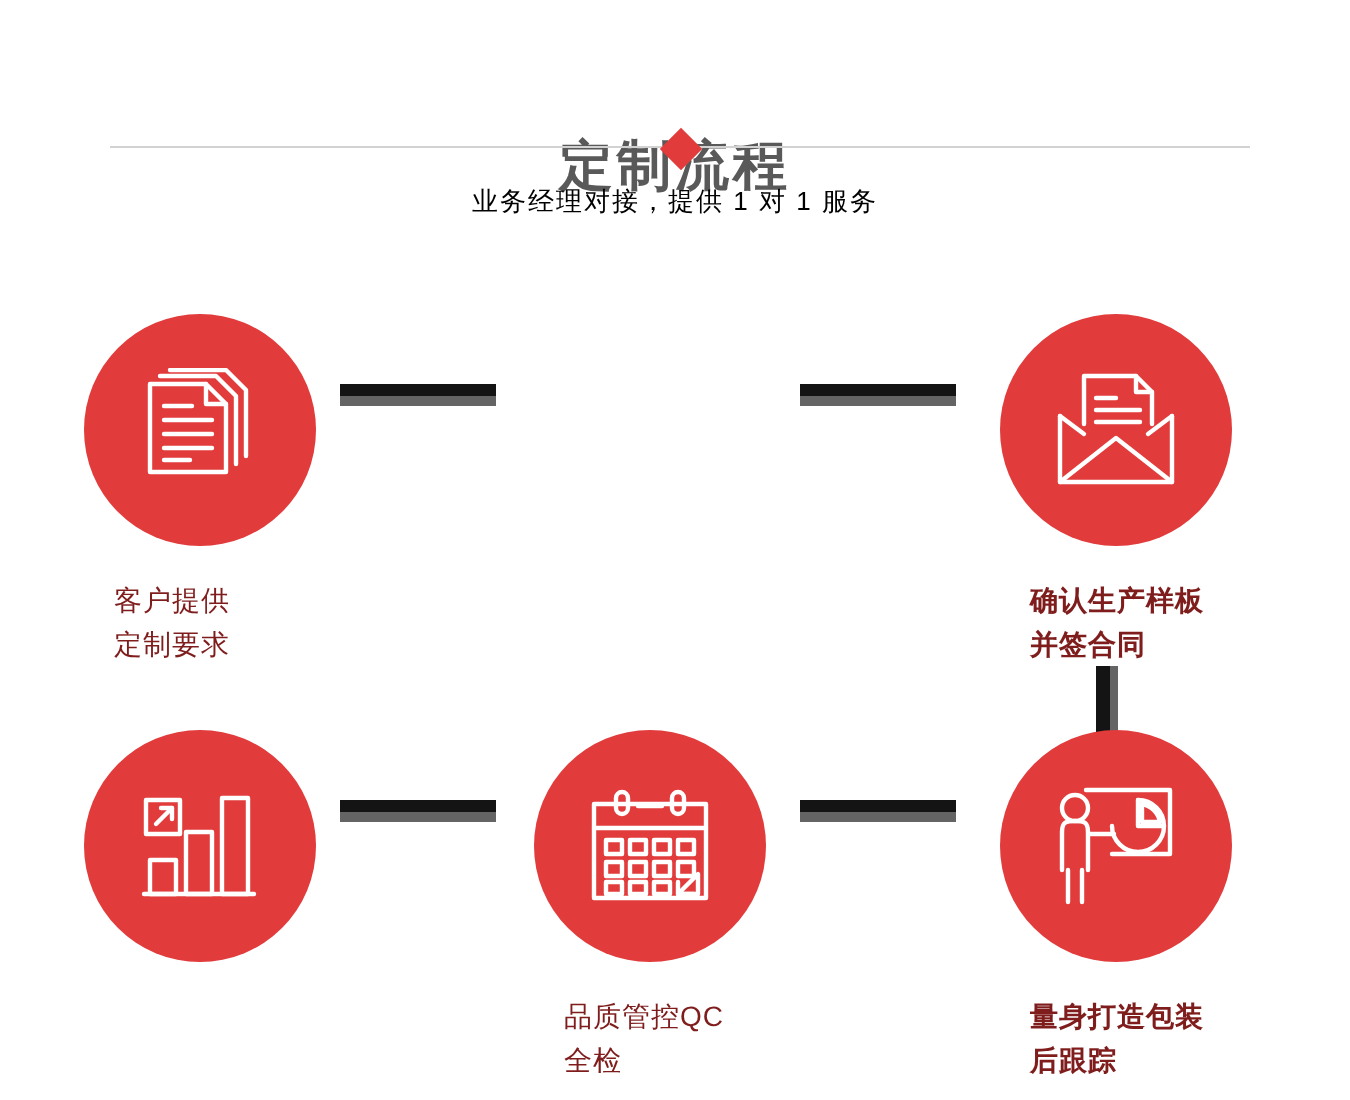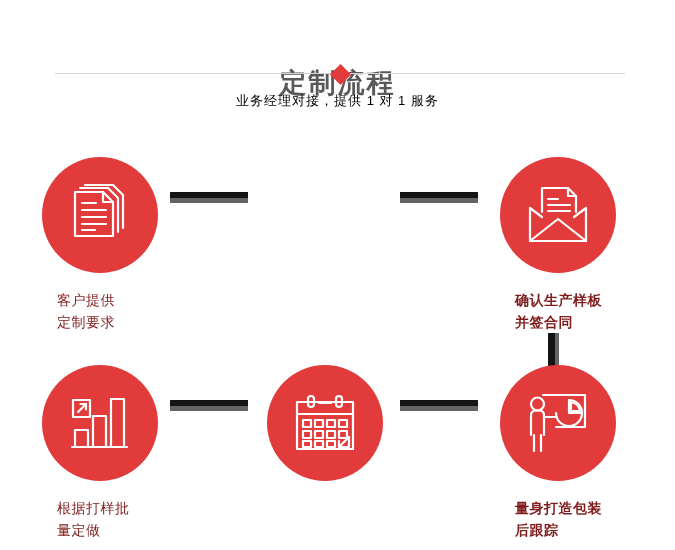--- a/index.html
+++ b/index.html
@@ -250,22 +250,20 @@
           <rect x="5" y="36" width="13" height="17"></rect>
           <rect x="23" y="22" width="13" height="31"></rect>
           <rect x="41" y="5" width="13" height="48"></rect>
           <path d="M2 53 H57"></path>
           <rect x="3" y="6" width="17" height="17"></rect>
           <path d="M8 18 L16 10"></path>
           <path d="M10.5 10 H16 V15.5"></path>
         </svg>
       </span>
     </div>
-    <div class="step-label">根据打样批
-量定做</div>
   </div>
 
   <div class="conn-h" style="left:170px; top:260px;">
     <div class="bar"></div>
     <div class="shade"></div>
   </div>
 
   <div class="step step-r2 step-c2">
     <div class="circle">
       <span>
@@ -284,20 +282,22 @@
           <rect x="33" y="37" width="8" height="7"></rect>
           <rect x="45" y="37" width="8" height="7"></rect>
           <rect x="9" y="47" width="8" height="6"></rect>
           <rect x="21" y="47" width="8" height="6"></rect>
           <rect x="33" y="47" width="8" height="6"></rect>
           <path d="M45 53 L55 43 V53 Z"></path>
           <path d="M45 47 V53 H53"></path>
         </svg>
       </span>
     </div>
+    <div class="step-label">品质管控QC
+全检</div>
   </div>
 
   <div class="conn-h" style="left:400px; top:260px;">
     <div class="bar"></div>
     <div class="shade"></div>
   </div>
 
   <div class="step step-r2 step-c3">
     <div class="circle">
       <span>

